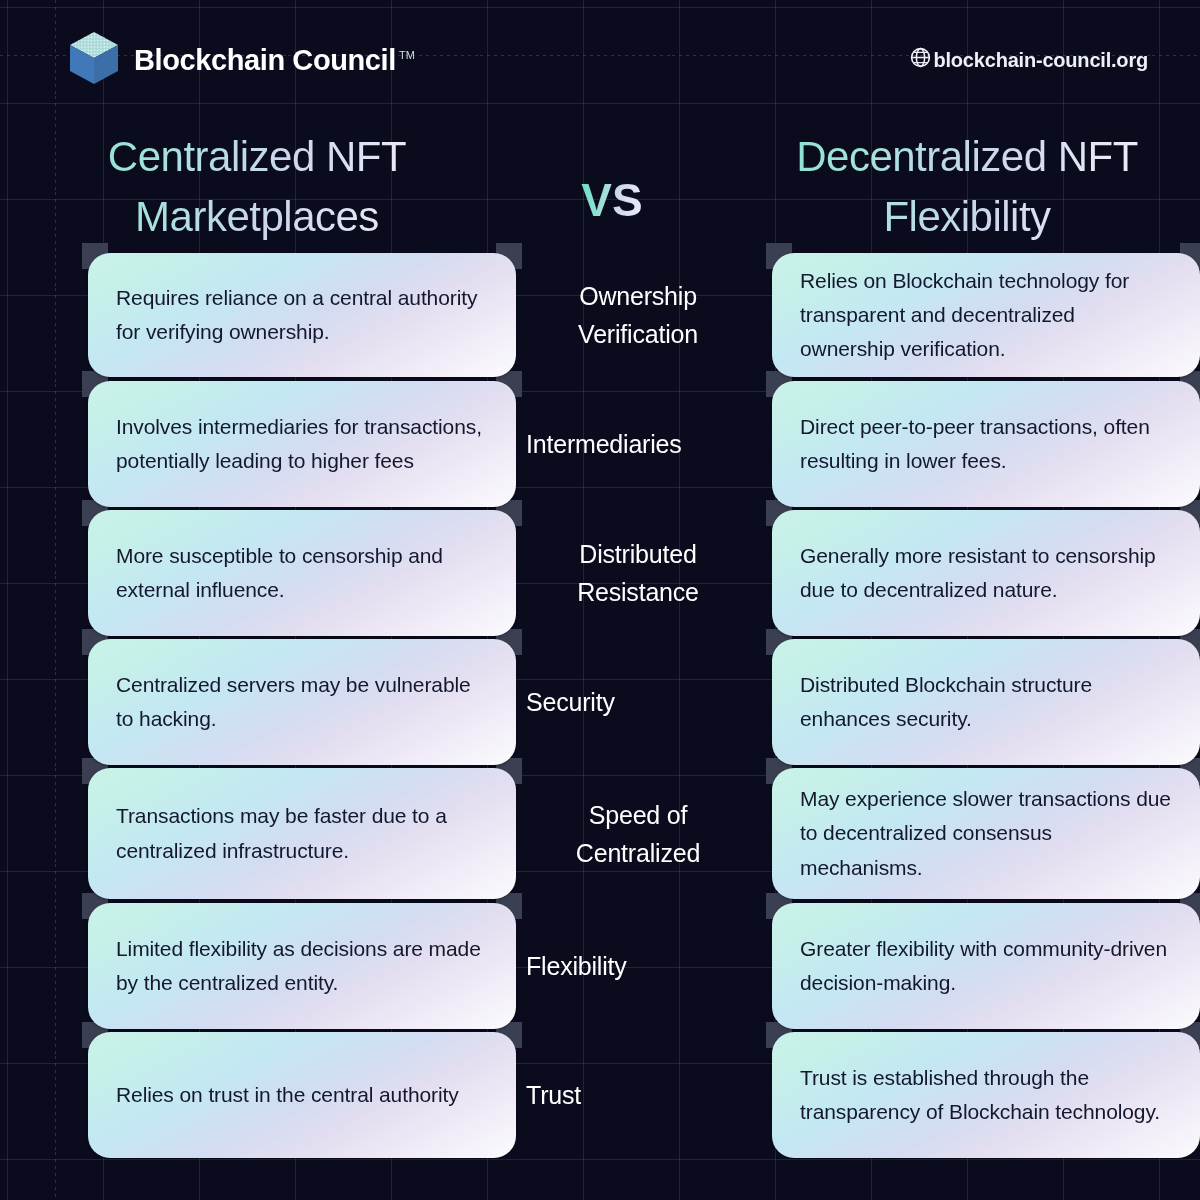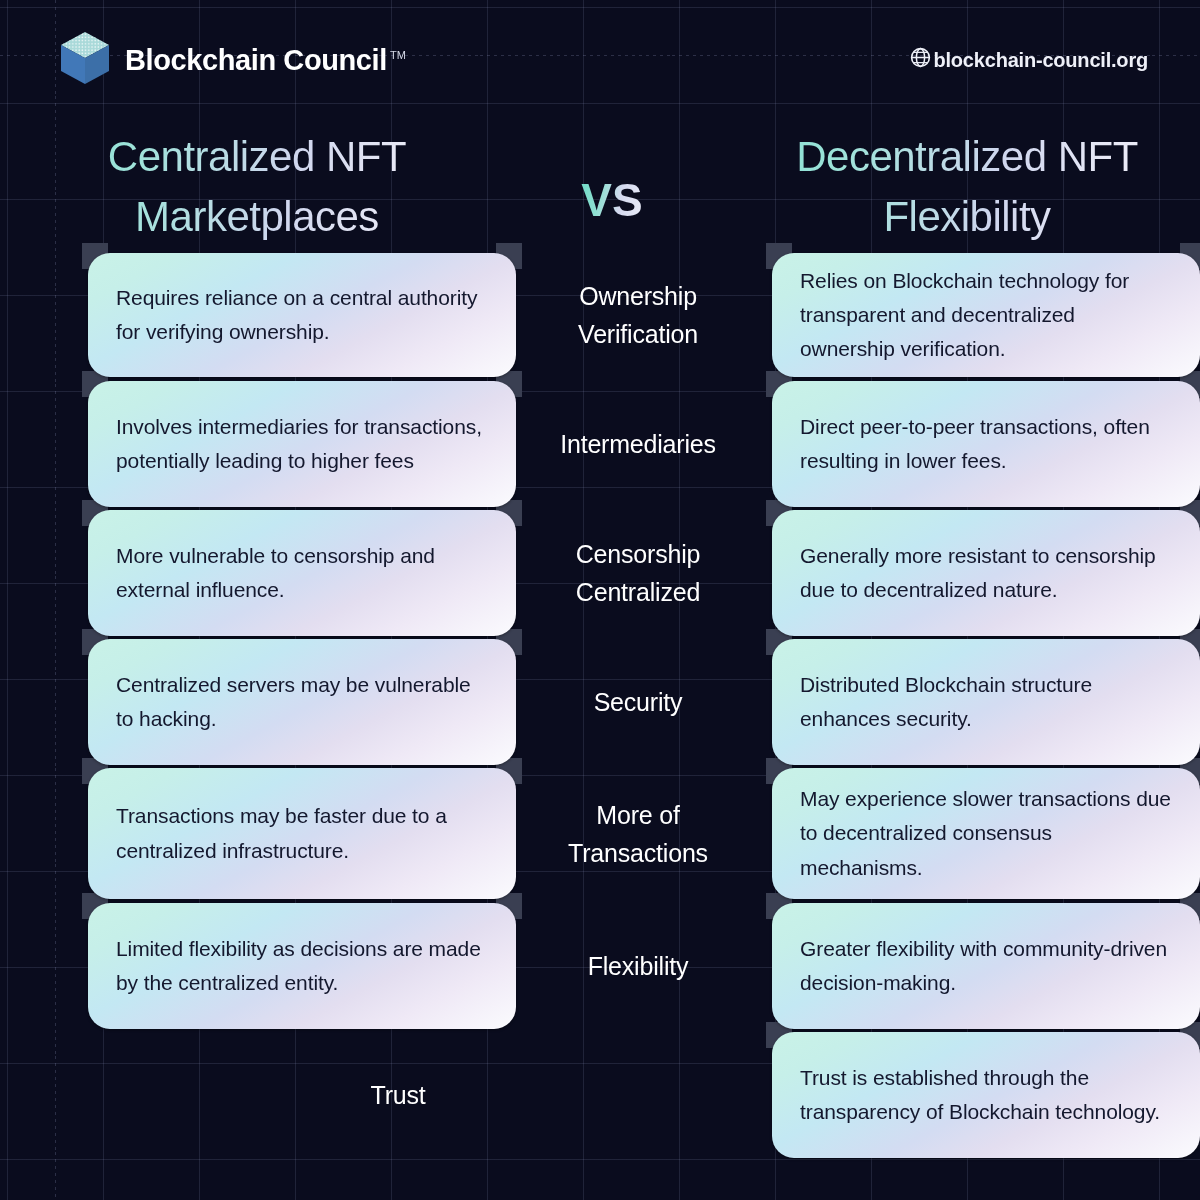--- a/index.html
+++ b/index.html
@@ -44,21 +44,21 @@
     background-image:
       repeating-linear-gradient(to right, rgba(150,160,200,0.13) 0 3px, transparent 3px 7px),
       repeating-linear-gradient(to bottom, rgba(150,160,200,0.13) 0 3px, transparent 3px 7px);
     background-size:96px 1px, 1px 96px;
     background-position:0 55px, 55px 0;
     background-repeat:repeat-x, repeat-y;
   }
 
   
   .header {
-    position:absolute; top:0; left:7px; right:0; height:120px;
+    position:absolute; top:0; left:16px; right:0; height:120px;
     display:flex; align-items:center; justify-content:space-between;
     padding:0 52px;
     z-index:5;
   }
   .brand { display:flex; align-items:center; gap:14px; }
   .brand-name {
     color:#ffffff; font-size:29px; font-weight:bold;
     letter-spacing:-0.4px; position:relative;
   }
   .tm {
@@ -119,21 +119,21 @@
   .card.left  { margin-left:52px; }
   .card.right { margin-left:12px; }
   .card-text {
     color:#14182e;
     font-size:21px;
     line-height:1.62;
     letter-spacing:-0.1px;
   }
   .label-col {
     flex:1;
-    display:flex; align-items:center; justify-content:center;
+    display:flex; align-items:center; 
     padding:0 10px;
   }
   .label {
     color:#ffffff; font-size:25px; line-height:1.52;
     text-align:center; letter-spacing:-0.2px;
   }
 
   
   .notch {
     position:absolute;
@@ -225,24 +225,24 @@
         <div class="card right">
           <div class="notch" style="left:-6px;top:-10px"></div>
           <div class="notch" style="right:-6px;top:-10px"></div>
           <div class="card-text">Direct peer-to-peer transactions, often resulting in lower fees.</div>
         </div>
       </div>
       <div class="row" style="top: 262px; height: 126px;">
         <div class="card left">
           <div class="notch" style="left:-6px;top:-10px"></div>
           <div class="notch" style="right:-6px;top:-10px"></div>
-          <div class="card-text">More vulnerable to censorship and external influence.</div>
-        </div>
-        <div class="label-col">
-          <div class="label">Censorship Centralized</div>
+          <div class="card-text">More susceptible to censorship and external influence.</div>
+        </div>
+        <div class="label-col">
+          <div class="label">Distributed Resistance</div>
         </div>
         <div class="card right">
           <div class="notch" style="left:-6px;top:-10px"></div>
           <div class="notch" style="right:-6px;top:-10px"></div>
           <div class="card-text">Generally more resistant to censorship due to decentralized nature.</div>
         </div>
       </div>
       <div class="row" style="top: 391px; height: 126px;">
         <div class="card left">
           <div class="notch" style="left:-6px;top:-10px"></div>
@@ -258,21 +258,21 @@
           <div class="card-text">Distributed Blockchain structure enhances security.</div>
         </div>
       </div>
       <div class="row" style="top: 520px; height: 131px;">
         <div class="card left">
           <div class="notch" style="left:-6px;top:-10px"></div>
           <div class="notch" style="right:-6px;top:-10px"></div>
           <div class="card-text">Transactions may be faster due to a centralized infrastructure.</div>
         </div>
         <div class="label-col">
-          <div class="label">More of Transactions</div>
+          <div class="label">Speed of Centralized</div>
         </div>
         <div class="card right">
           <div class="notch" style="left:-6px;top:-10px"></div>
           <div class="notch" style="right:-6px;top:-10px"></div>
           <div class="card-text">May experience slower transactions due to decentralized consensus mechanisms.</div>
         </div>
       </div>
       <div class="row" style="top: 655px; height: 126px;">
         <div class="card left">
           <div class="notch" style="left:-6px;top:-10px"></div>
@@ -282,20 +282,25 @@
         <div class="label-col">
           <div class="label">Flexibility</div>
         </div>
         <div class="card right">
           <div class="notch" style="left:-6px;top:-10px"></div>
           <div class="notch" style="right:-6px;top:-10px"></div>
           <div class="card-text">Greater flexibility with community-driven decision-making.</div>
         </div>
       </div>
       <div class="row" style="top: 784px; height: 126px;">
+        <div class="card left">
+          <div class="notch" style="left:-6px;top:-10px"></div>
+          <div class="notch" style="right:-6px;top:-10px"></div>
+          <div class="card-text">Relies on trust in the central authority</div>
+        </div>
         <div class="label-col">
           <div class="label">Trust</div>
         </div>
         <div class="card right">
           <div class="notch" style="left:-6px;top:-10px"></div>
           <div class="notch" style="right:-6px;top:-10px"></div>
           <div class="card-text">Trust is established through the transparency of Blockchain technology.</div>
         </div>
       </div>
     </div>

